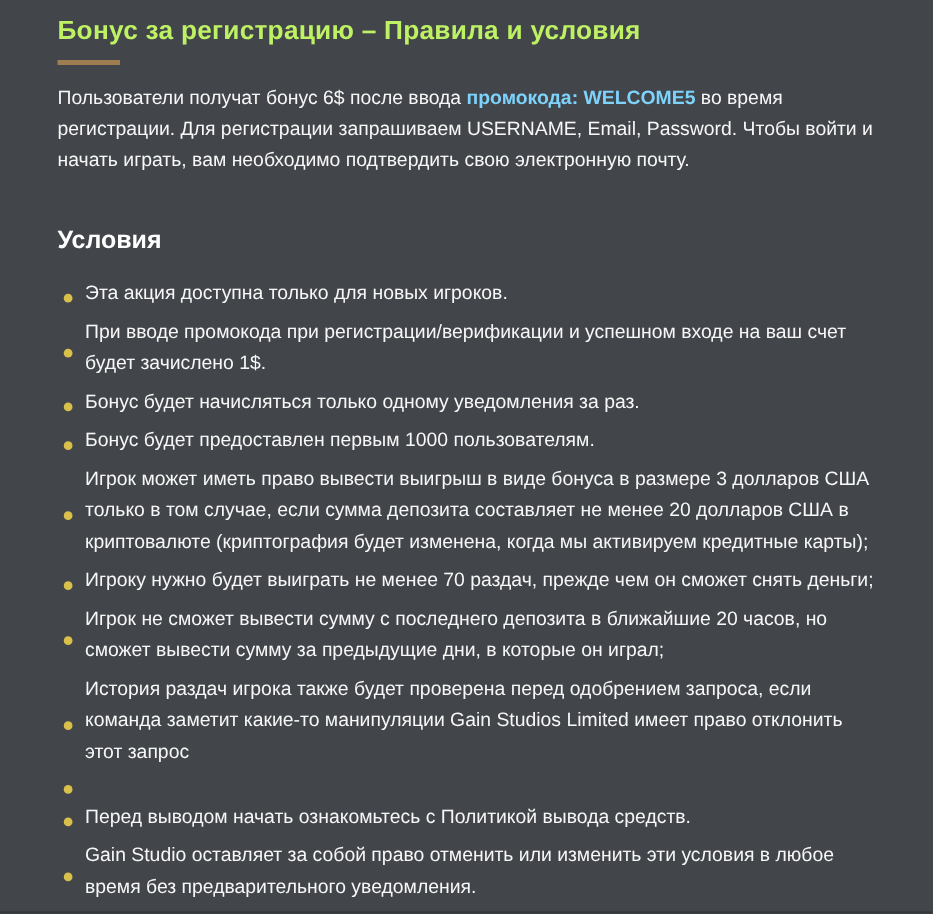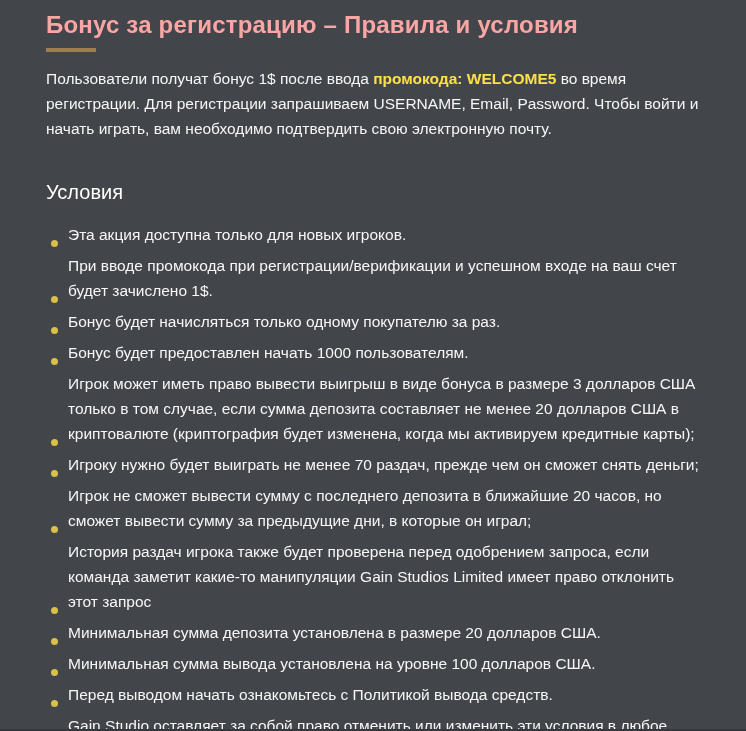--- a/index.html
+++ b/index.html
@@ -15,56 +15,56 @@
     overflow: hidden;
     position: relative;
   }
   .page {
     box-sizing: border-box;
     width: 746px;
     padding: 13px 42px 0 46px;
   }
   .title {
     margin: 0;
-    font-size: 24px;
+    font-size: 21px;
     line-height: 24px;
     font-weight: bold;
-    color: #fca5a5;
+    color: #bef264;
     letter-spacing: 0.2px;
   }
   .accent-bar {
     width: 50px;
     height: 4px;
     background: #9E7D53;
     margin-top: 11px;
   }
   .intro {
     margin: 14px 0 0 0;
     font-size: 15.5px;
     line-height: 25px;
     color: #F7F7F7;
     max-width: 660px;
   }
-  .intro b { color: #fde047; }
+  .intro b { color: #7dd3fc; }
   .subheading {
     margin: 40px 0 0 0;
     font-size: 20px;
     line-height: 23px;
-    font-weight: normal;
+    font-weight: bold;
     color: #FFFFFF;
   }
   ul.conditions {
     list-style: none;
     margin: 18px 0 0 0;
     padding: 0;
     max-width: 660px;
   }
   ul.conditions li {
     display: flex;
-    align-items: flex-end;
+    align-items: center;
     margin: 0 0 6px 5px;
     font-size: 15.5px;
     line-height: 25px;
     color: #F7F7F7;
   }
   .bullet {
     flex: 0 0 auto;
     width: 7px;
     height: 7px;
     border-radius: 50%;
@@ -82,64 +82,59 @@
 </style>
 </head>
 <body>
 
 <div class="page">
 
   <h1 class="title">Бонус за регистрацию – Правила и условия</h1>
 
   <div class="accent-bar"></div>
 
-  <p class="intro"><span>Пользователи получат бонус 1$ после ввода </span><b>промокода: WELCOME5</b><span> во время регистрации. Для регистрации запрашиваем USERNAME, Email, Password. Чтобы войти и начать играть, вам необходимо подтвердить свою электронную почту.</span></p>
+  <p class="intro"><span>Пользователи получат бонус 6$ после ввода </span><b>промокода: WELCOME5</b><span> во время регистрации. Для регистрации запрашиваем USERNAME, Email, Password. Чтобы войти и начать играть, вам необходимо подтвердить свою электронную почту.</span></p>
 
   <h2 class="subheading">Условия</h2>
 
   <ul class="conditions">
     <li>
       <span class="bullet"></span>
       <span>Эта акция доступна только для новых игроков.</span>
     </li>
     <li>
       <span class="bullet"></span>
       <span>При вводе промокода при регистрации/верификации и успешном входе на ваш счет будет зачислено 1$.</span>
     </li>
     <li>
       <span class="bullet"></span>
-      <span>Бонус будет начисляться только одному покупателю за раз.</span>
+      <span>Бонус будет начисляться только одному уведомления за раз.</span>
     </li>
     <li>
       <span class="bullet"></span>
-      <span>Бонус будет предоставлен начать 1000 пользователям.</span>
+      <span>Бонус будет предоставлен первым 1000 пользователям.</span>
     </li>
     <li>
       <span class="bullet"></span>
       <span>Игрок может иметь право вывести выигрыш в виде бонуса в размере 3 долларов США только в том случае, если сумма депозита составляет не менее 20 долларов США в криптовалюте (криптография будет изменена, когда мы активируем кредитные карты);</span>
     </li>
     <li>
       <span class="bullet"></span>
       <span>Игроку нужно будет выиграть не менее 70 раздач, прежде чем он сможет снять деньги;</span>
     </li>
     <li>
       <span class="bullet"></span>
       <span>Игрок не сможет вывести сумму с последнего депозита в ближайшие 20 часов, но сможет вывести сумму за предыдущие дни, в которые он играл;</span>
     </li>
     <li>
       <span class="bullet"></span>
       <span>История раздач игрока также будет проверена перед одобрением запроса, если команда заметит какие-то манипуляции Gain Studios Limited имеет право отклонить этот запрос</span>
     </li>
     <li>
       <span class="bullet"></span>
-      <span>Минимальная сумма депозита установлена в размере 20 долларов США.</span>
-    </li>
-    <li>
-      <span class="bullet"></span>
-      <span>Минимальная сумма вывода установлена на уровне 100 долларов США.</span>
     </li>
     <li>
       <span class="bullet"></span>
       <span>Перед выводом начать ознакомьтесь с Политикой вывода средств.</span>
     </li>
     <li>
       <span class="bullet"></span>
       <span>Gain Studio оставляет за собой право отменить или изменить эти условия в любое время без предварительного уведомления.</span>
     </li>
   </ul>

